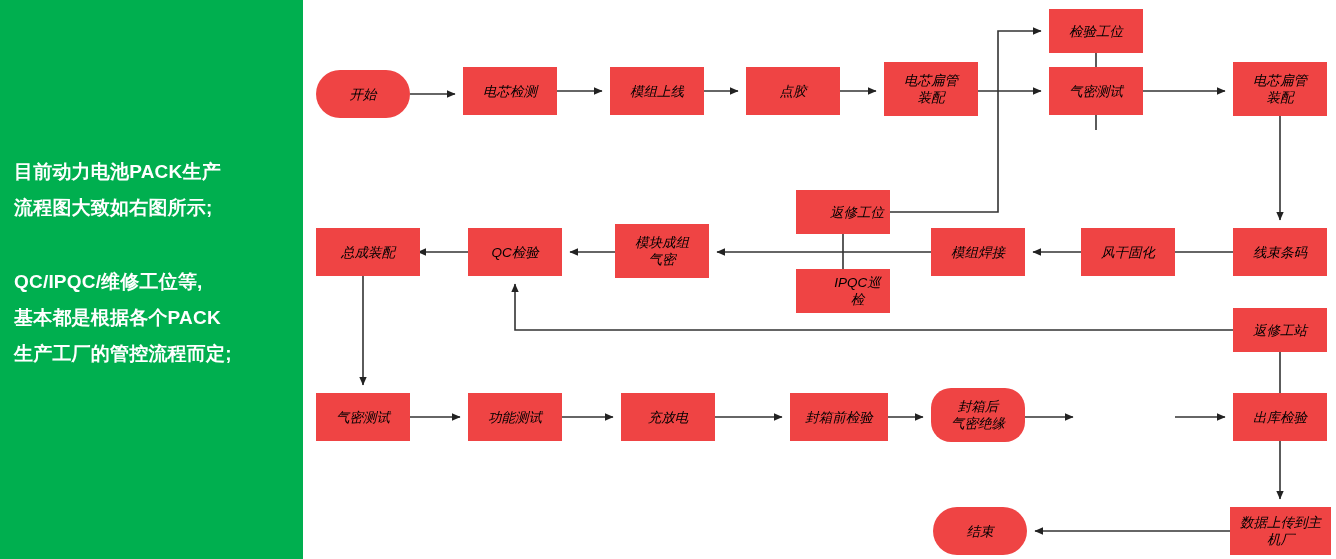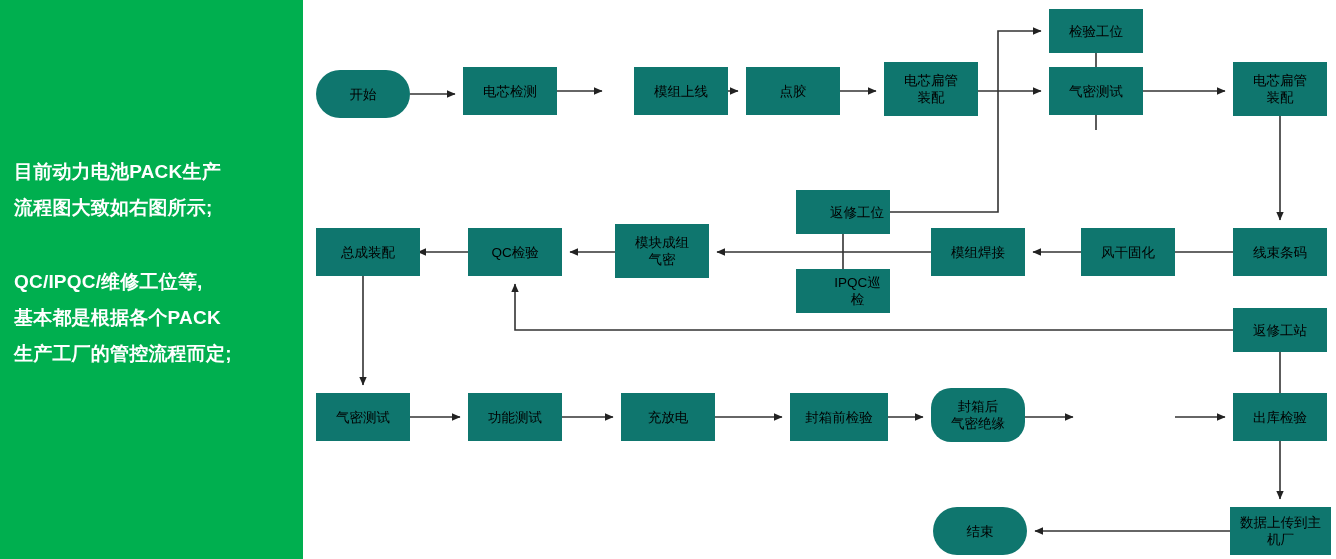--- a/index.html
+++ b/index.html
@@ -43,32 +43,33 @@
     width:1033px; height:559px;
   }
   #edges{
     position:absolute;
     left:0; top:0;
     width:1033px; height:559px;
     pointer-events:none;
   }
   .node{
     position:absolute;
-    background:#0f766e;
+    background:#ef4444;
     color:#000000;
     font-size:13.5px;
     line-height:17px;
     display:flex;
     align-items:center;
     justify-content:center;
     text-align:center;
     box-sizing:border-box;
     padding:1px 3px;
     z-index:2;
     white-space:pre-line;
+    font-style:italic;
   }
   .node.terminator{
     border-radius:24px;
   }
 </style>
 </head>
 <body>
 
 <div id="stage">
 
@@ -128,21 +129,21 @@
         <path d="M872,417 L922,417" marker-end="url(#ah)"></path>
 
         <path d="M977,441 L977,499" marker-end="url(#ah)"></path>
 
         <path d="M927,531 L732,531" marker-end="url(#ah)"></path>
       </g>
     </svg>
 
     <div class="node terminator" style="left:13px;top:70px;width:94px;height:48px;">开始</div>
     <div class="node" style="left:160px;top:67px;width:94px;height:48px;">电芯检测</div>
-    <div class="node" style="left:307px;top:67px;width:94px;height:48px;margin-left:24px;">模组上线</div>
+    <div class="node" style="left:307px;top:67px;width:94px;height:48px;">模组上线</div>
     <div class="node" style="left:443px;top:67px;width:94px;height:48px;">点胶</div>
     <div class="node" style="left:581px;top:62px;width:94px;height:54px;">电芯扁管
 装配</div>
     <div class="node" style="left:746px;top:9px;width:94px;height:44px;">检验工位</div>
     <div class="node" style="left:746px;top:67px;width:94px;height:48px;">气密测试</div>
     <div class="node" style="left:930px;top:62px;width:94px;height:54px;">电芯扁管
 装配</div>
 
     <div class="node" style="left:493px;top:190px;width:94px;height:44px;padding-left:31px;">返修工位</div>
     <div class="node" style="left:13px;top:228px;width:104px;height:48px;">总成装配</div>

